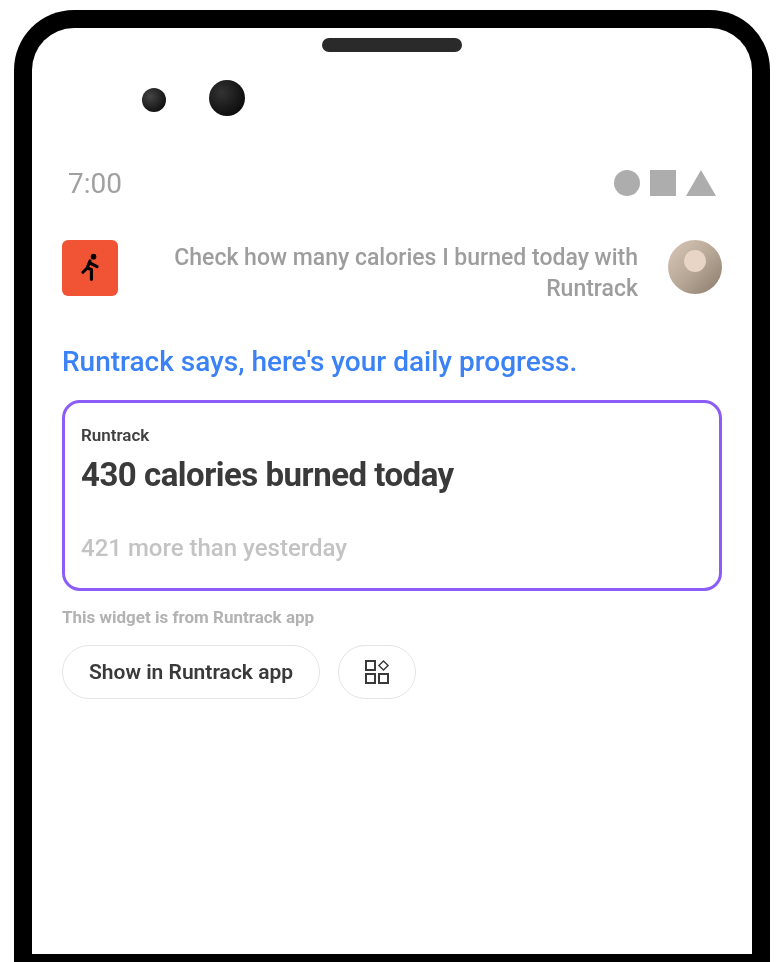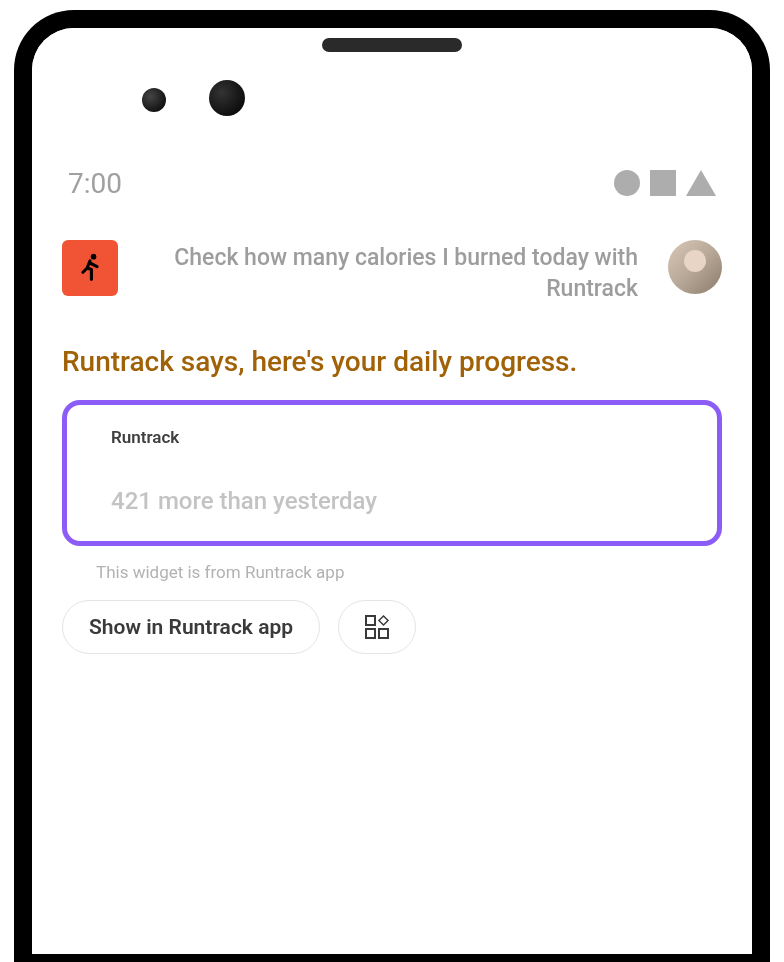--- a/index.html
+++ b/index.html
@@ -59,21 +59,20 @@
       height: 36px;
       background: radial-gradient(circle at 35% 35%, #333, #000);
       border-radius: 50%;
       z-index: 5;
     }
     .screen {
       width: 100%;
       height: 100%;
       background: #fff;
       padding-top: 130px;
-      border-radius: 10px;
     }
     .status-bar {
       display: flex;
       justify-content: space-between;
       align-items: center;
       padding: 0 36px;
       height: 50px;
     }
     .time {
       font-size: 28px;
@@ -145,29 +144,29 @@
       position: absolute;
       top: 10px;
       left: 16px;
       width: 22px;
       height: 22px;
       background: #e8d5c5;
       border-radius: 50%;
     }
     .response-text {
       font-size: 28px;
-      color: #a16207;
+      color: #3b82f6;
       font-weight: 500;
       margin-bottom: 20px;
       line-height: 1.3;
     }
     .widget-card {
-      border: 5px solid #8b5cf6;
+      border: 3px solid #8b5cf6;
       border-radius: 18px;
-      padding: 22px 26px 26px 44px;
+      padding: 22px 26px 26px 16px;
       margin-bottom: 16px;
     }
     .widget-label {
       font-size: 17px;
       color: #404040;
       font-weight: 600;
       margin-bottom: 10px;
     }
     .widget-headline {
       font-size: 33px;
@@ -179,22 +178,21 @@
     .widget-sub {
       font-size: 24px;
       color: #c3c3c3;
       font-weight: 500;
       margin-top: 40px;
     }
     .widget-source {
       font-size: 17px;
       color: #b2b2b2;
       margin-bottom: 18px;
-      font-weight: 400;
-      margin-left: 34px;
+      font-weight: 700;
     }
     .button-row {
       display: flex;
       gap: 18px;
     }
     .pill-button {
       border: 1px solid #e4e4e4;
       background: #fff;
       border-radius: 30px;
       padding: 14px 26px;
@@ -246,20 +244,21 @@
             </svg>
           </div>
           <div class="query-text">Check how many calories I burned today with Runtrack</div>
           <div class="avatar"></div>
         </div>
 
         <div class="response-text">Runtrack says, here's your daily progress.</div>
 
         <div class="widget-card">
           <div class="widget-label">Runtrack</div>
+          <div class="widget-headline">430 calories burned today</div>
           <div class="widget-sub">421 more than yesterday</div>
         </div>
 
         <div class="widget-source">This widget is from Runtrack app</div>
 
         <div class="button-row">
           <button class="pill-button">
             <span>Show in Runtrack app</span>
           </button>
           <button class="pill-button">

